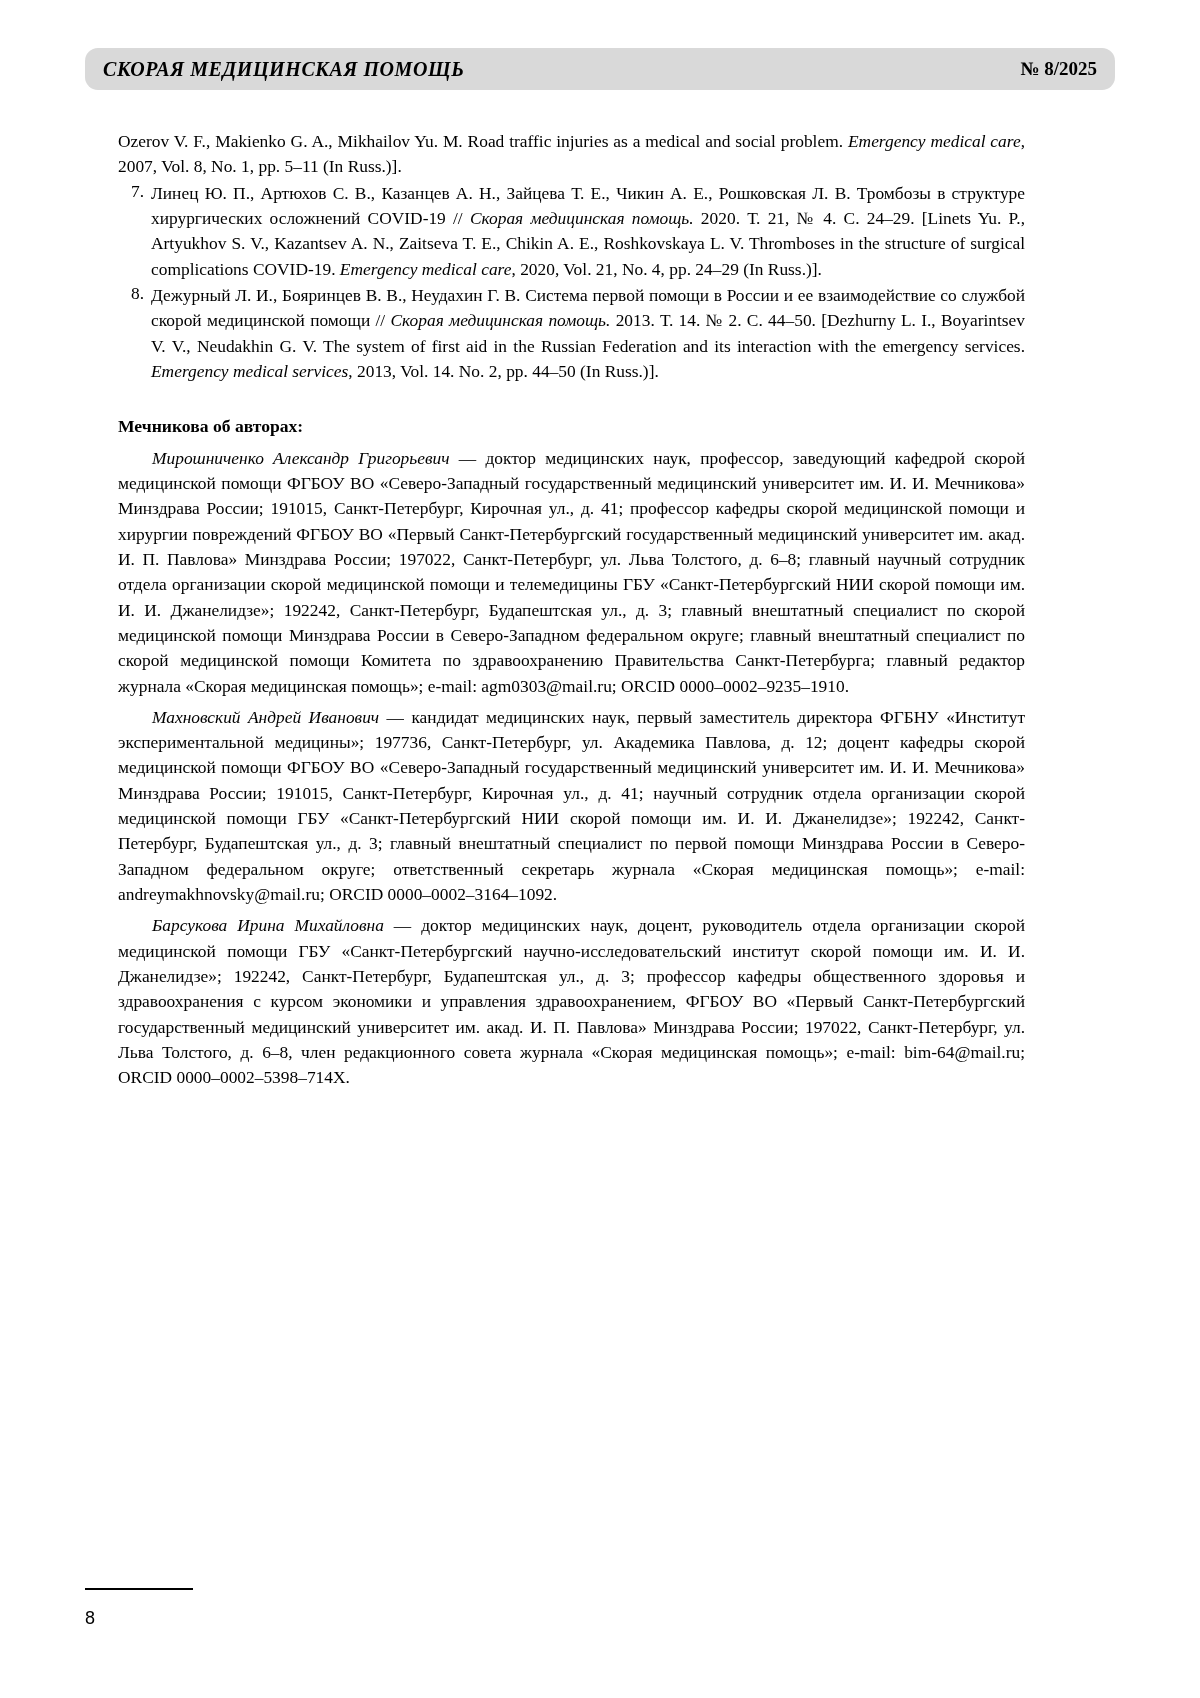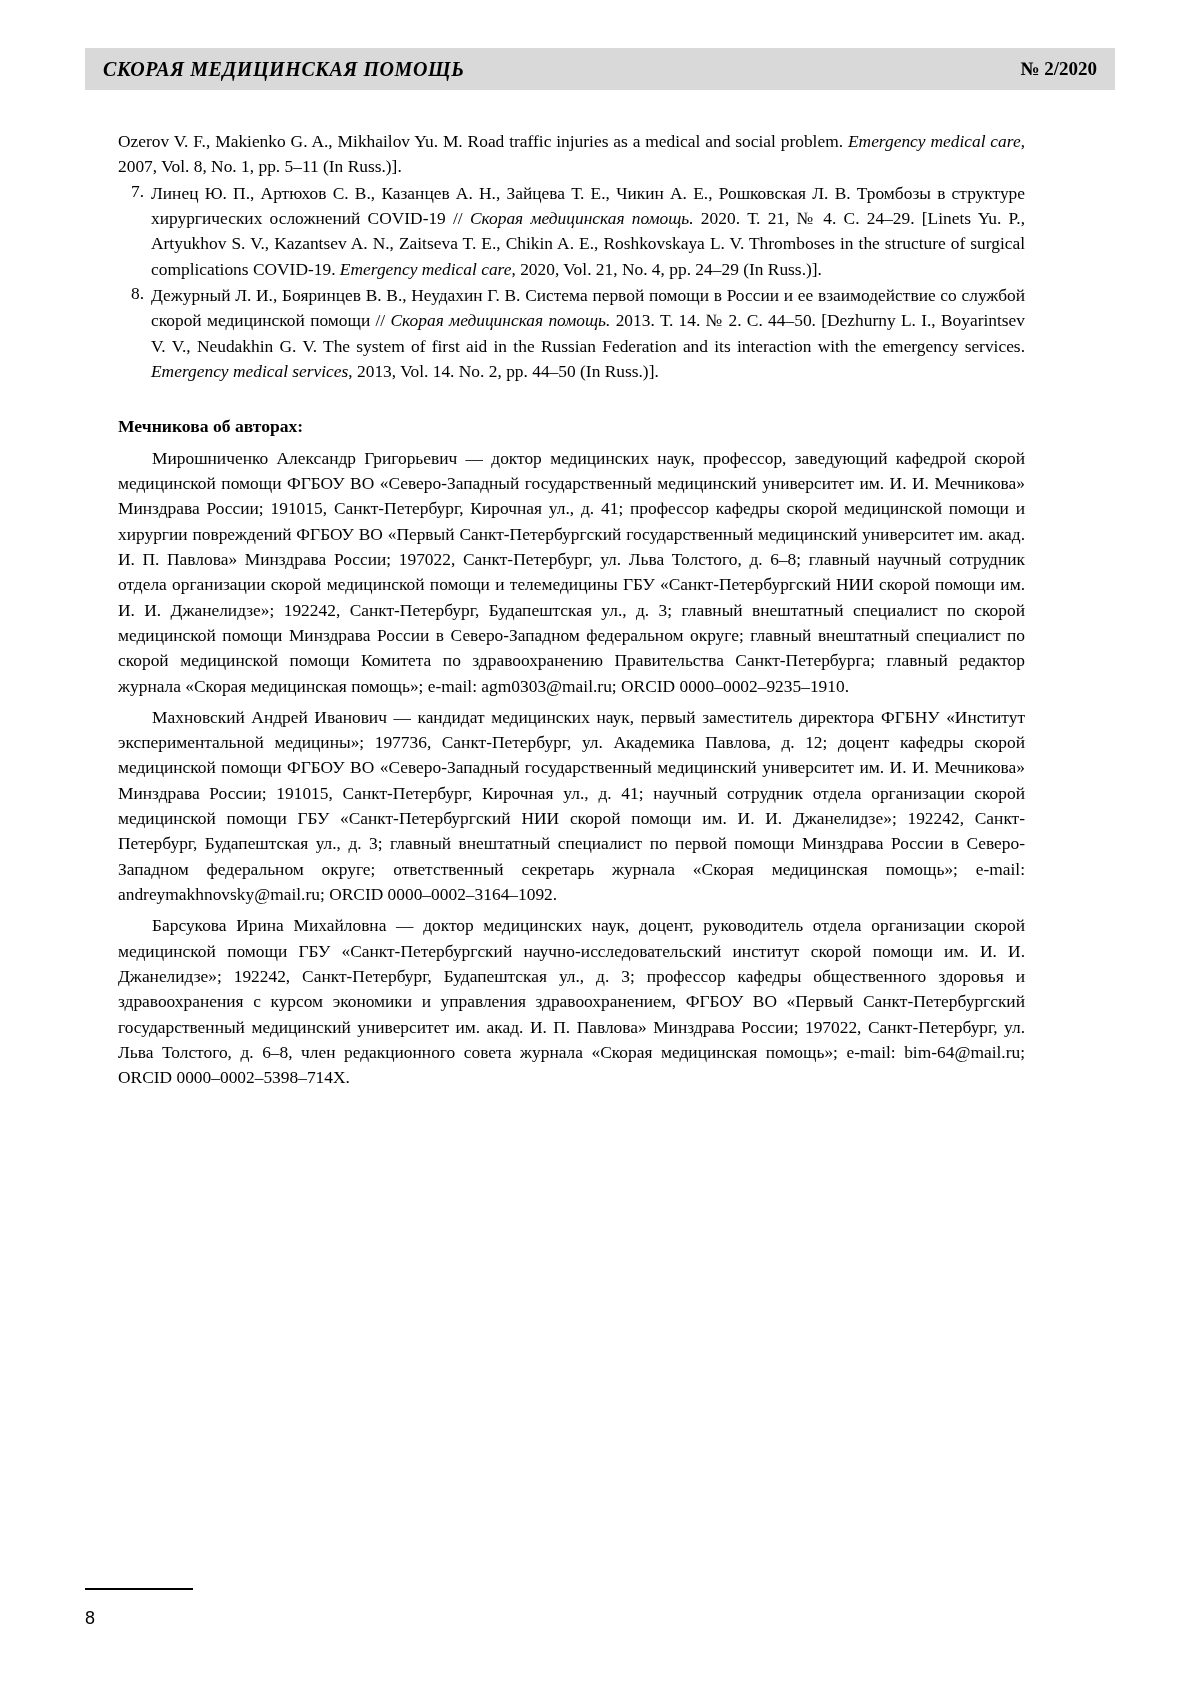--- a/index.html
+++ b/index.html
@@ -24,20 +24,21 @@
     left: 85px;
     top: 48px;
     width: 1030px;
     height: 42px;
     background: #d9d9d9;
     display: flex;
     align-items: center;
     justify-content: space-between;
     padding: 0 18px;
     box-sizing: border-box;
+    border-radius: 13px;
   }
   .runhead-title {
     font-style: italic;
     font-weight: bold;
     font-size: 20px;
     letter-spacing: 0.6px;
   }
   .runhead-issue {
     font-weight: bold;
     font-size: 19px;
@@ -89,20 +90,21 @@
     font-weight: bold;
     font-size: 17.6px;
     text-align: left;
   }
 
   .author-para {
     margin-top: 6px;
     text-indent: 34px;
   }
   .author-name {
+    font-style: italic;
   }
 
   
   .footer-rule {
     position: absolute;
     left: 85px;
     top: 1588px;
     width: 108px;
     height: 2px;
     background: #000;
@@ -115,21 +117,21 @@
     font-family: "Liberation Sans", sans-serif;
   }
 </style>
 </head>
 <body>
 
 <div class="page">
 
   <div class="runhead">
     <div class="runhead-title">СКОРАЯ МЕДИЦИНСКАЯ ПОМОЩЬ</div>
-    <div class="runhead-issue">№ 2/2020</div>
+    <div class="runhead-issue">№ 8/2025</div>
   </div>
 
   <div class="content">
 
     <p class="ref-cont"><span>Ozerov V. F.,  Makienko G. A.,  Mikhailov Yu. M. Road  traffic  injuries  as  a  medical  and  social  problem.</span> <span class="it">Emergency medical care</span><span>, 2007, Vol. 8, No. 1, pp. 5–11 (In Russ.)].</span></p>
 
     <div class="ref">
       <span class="num">7.</span>
       <p><span>Линец Ю. П.,   Артюхов С. В.,   Казанцев А. Н.,   Зайцева Т. Е.,   Чикин А. Е.,   Рошковская Л. В. Тромбозы в структуре хирургических осложнений COVID-19 // </span><span class="it">Скорая медицинская помощь.</span><span> 2020. Т. 21, № 4. С. 24–29.  [Linets  Yu. P.,   Artyukhov S. V.,   Kazantsev A. N.,   Zaitseva T. E.,   Chikin A. E.,   Roshkovskaya L. V. Thromboses in the structure of surgical complications COVID-19. </span><span class="it">Emergency medical care</span><span>, 2020, Vol. 21, No. 4, pp. 24–29 (In Russ.)].</span></p>
     </div>

